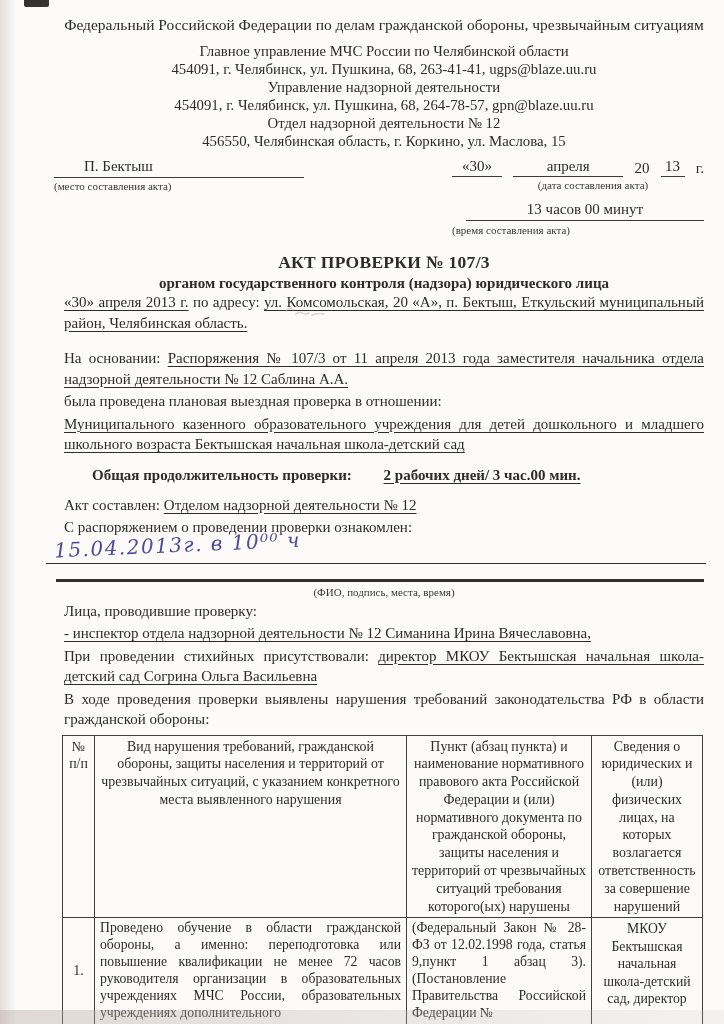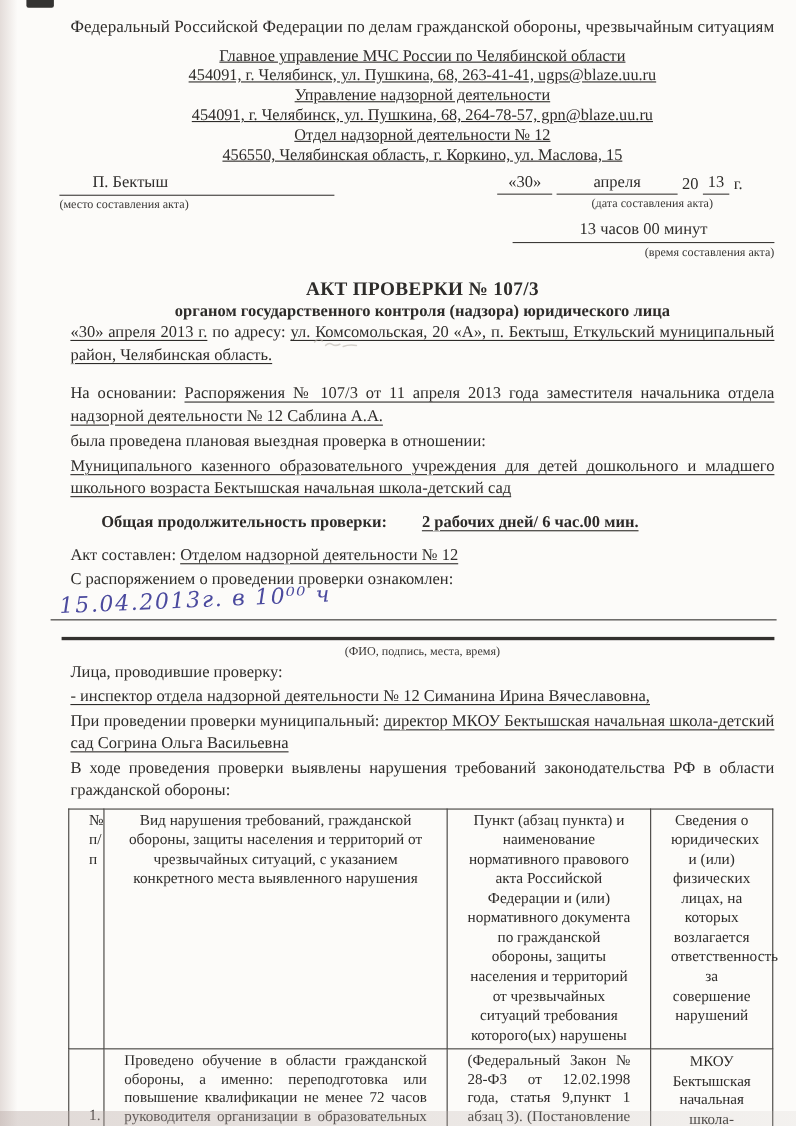--- a/index.html
+++ b/index.html
@@ -21,41 +21,41 @@
   .bottom-shade{
     position:absolute;left:0;right:0;bottom:0;height:14px;
     background:linear-gradient(to right, rgba(182,166,162,.40), rgba(205,198,193,.18));
   }
   .corner-mark{
     position:absolute;left:24px;top:0;width:25px;height:7px;
     background:#1e1d1c;border-radius:0 0 2px 2px;opacity:.9;
   }
   .c{text-align:center;}
   .hdr{font-size:15.5px;line-height:21px;}
-  .org{font-size:14.8px;line-height:18px;text-decoration:underline;}
+  .org{font-size:14.8px;line-height:18px;}
   .org-block{margin-top:7px;}
   .u{text-decoration:underline;text-decoration-thickness:1px;text-underline-offset:3px;}
   .b{font-weight:bold;margin-left:28px;}
   .para{font-size:15px;line-height:20.5px;text-align:justify;margin:0;}
   .caption{font-size:11px;line-height:13px;color:#3a3836;}
 
   
   .meta-row{display:flex;justify-content:space-between;margin-top:8px;}
   .place-block{width:250px;margin-left:-10px;}
   .place-value{font-size:15px;padding-left:30px;border-bottom:1.3px solid #3c3a38;padding-bottom:2px;}
   .place-caption{text-align:left;margin-top:2px;}
   .dt-block{width:252px;text-align:center;}
-  .date-line{font-size:15px;display:flex;align-items:flex-end;justify-content:flex-start;gap:4px;}
+  .date-line{font-size:15px;display:flex;align-items:flex-end;justify-content:space-between;gap:4px;}
   .seg{border-bottom:1.3px solid #3c3a38;display:inline-block;text-align:center;padding-bottom:1px;}
   .seg-day{width:50px;}
   .seg-month{width:110px;}
   .seg-year{width:24px;}
   .date-caption{margin-top:2px;text-align:center;padding-left:30px;}
   .time-line{margin-top:9px;border-bottom:1.3px solid #3c3a38;font-size:15px;padding-bottom:2px;width:238px;margin-left:14px;text-align:center;}
-  .time-caption{margin-top:3px;text-align:right;}
+  .time-caption{margin-top:3px;text-align:left;}
 
   .title-block{margin-top:15px;}
   .title-main{font-size:17.5px;font-weight:bold;letter-spacing:.3px;}
   .title-sub{font-size:15px;font-weight:bold;margin-top:2px;}
 
   .pencil-mark{position:absolute;left:282px;top:305px;opacity:.55;}
 
   .p-address{margin-top:0;}
   .p-basis{margin-top:15px;}
   .p-duration{margin-top:10px;font-size:15px;line-height:21px;}
@@ -75,21 +75,21 @@
   table.vtable{
     border-collapse:collapse;table-layout:fixed;
     width:640px;margin-top:5px;margin-left:-2px;
   }
   .vtable col.c1{width:32px;}
   .vtable col.c2{width:312px;}
   .vtable col.c3{width:185px;}
   .vtable col.c4{width:111px;}
   .vtable th,.vtable td{
     border:1.6px solid #413f3c;
-    padding:2px 18px;vertical-align:top;
+    padding:2px 5px;vertical-align:top;
     font-weight:normal;
   }
   .vtable th{font-size:13.9px;line-height:17.8px;text-align:center;}
   .vtable td{font-size:13.7px;line-height:16.9px;}
   td.cell-num{text-align:center;vertical-align:middle;font-size:14px;}
   td.cell-violation{text-align:justify;}
   td.cell-clause{text-align:justify;}
   td.cell-resp{text-align:center;line-height:17.5px;}
 </style>
 </head>
@@ -136,35 +136,35 @@
   <svg class="pencil-mark" width="46" height="14" viewBox="0 0 46 14">
     <path d="M4 6 q4 -5 7 -1 M14 9 q3 -3 6 -1 q3 2 7 0 M30 10 q5 -2 12 -1" fill="none" stroke="#b6b0a8" stroke-width="1.4" stroke-linecap="round"></path>
   </svg>
 
   <p class="para p-address"><span class="u">«30» апреля 2013 г.</span><span>  по адресу: </span><span class="u">ул. Комсомольская, 20 «А», п. Бектыш, Еткульский муниципальный район, Челябинская область.</span></p>
 
   <p class="para p-basis"><span>На основании: </span><span class="u">Распоряжения № 107/3 от 11 апреля 2013 года заместителя начальника отдела надзорной деятельности № 12 Саблина А.А.</span></p>
   <p class="para tight">была проведена плановая выездная проверка в отношении:</p>
   <p class="para tight"><span class="u">Муниципального казенного образовательного учреждения для детей дошкольного и младшего школьного возраста Бектышская начальная школа-детский сад</span></p>
 
-  <p class="para p-duration"><span class="b">Общая продолжительность проверки: </span><span class="b u">2 рабочих дней/ 6 час.00 мин.</span></p>
+  <p class="para p-duration"><span class="b">Общая продолжительность проверки: </span><span class="b u">2 рабочих дней/ 3 час.00 мин.</span></p>
 
   <p class="para p-act"><span>Акт составлен: </span><span class="u">Отделом надзорной деятельности № 12</span></p>
   <p class="para tight">С распоряжением о проведении проверки ознакомлен:</p>
 
   <div class="sig-area">
     <div class="handwriting">15.04.2013г.  в 10⁰⁰ ч</div>
     <div class="sig-line1"></div>
     <div class="sig-line2"></div>
   </div>
   <div class="caption fio-caption">(ФИО, подпись, места, время)</div>
 
   <p class="para tight">Лица, проводившие проверку:</p>
   <p class="para tight"><span class="u">- инспектор отдела надзорной деятельности № 12 Симанина Ирина Вячеславовна,</span></p>
-  <p class="para tight"><span>При проведении проверки муниципальный: </span><span class="u">директор МКОУ Бектышская начальная школа-детский сад Согрина Ольга Васильевна</span></p>
+  <p class="para tight"><span>При проведении стихийных присутствовали: </span><span class="u">директор МКОУ Бектышская начальная школа-детский сад Согрина Ольга Васильевна</span></p>
   <p class="para tight">В ходе проведения проверки выявлены нарушения требований законодательства РФ в области гражданской обороны:</p>
 
   <table class="vtable">
     <colgroup>
         <col class="c1">
         <col class="c2">
         <col class="c3">
         <col class="c4">
       </colgroup>
     <thead>

